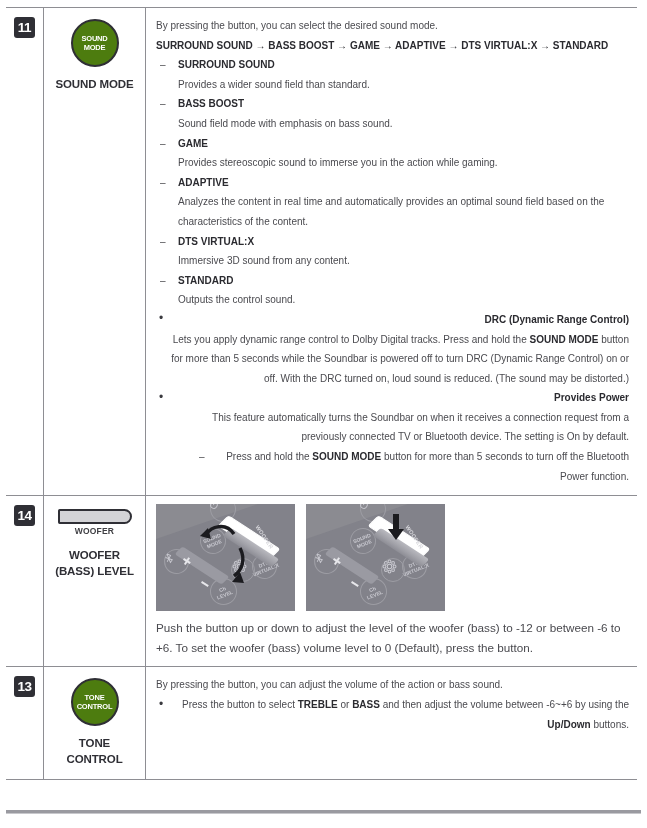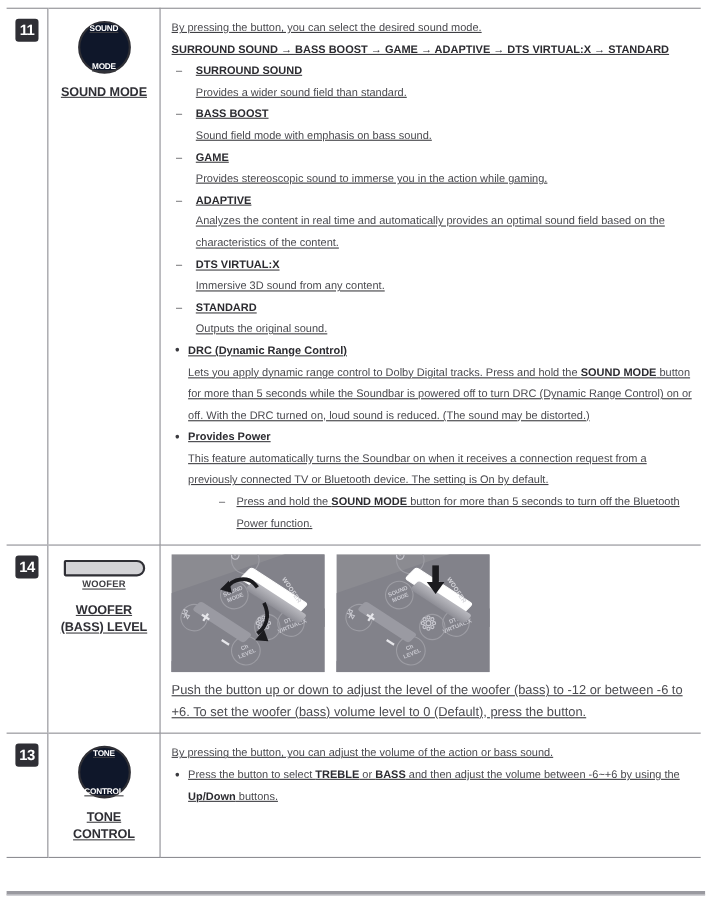--- a/index.html
+++ b/index.html
@@ -22,21 +22,20 @@
     height: 828px;
     box-sizing: border-box;
     overflow: hidden;
   }
 
   table.spec {
     border-collapse: collapse;
     table-layout: fixed;
     width: 631px;
     margin: 7px 0 0 6px;
-    text-decoration: underline;
   }
 
   table.spec tr { vertical-align: top; }
 
   td.c-num {
     width: 37px;
     border-top: 1px solid #8e8e93;
     border-bottom: 1px solid #8e8e93;
     padding: 9px 0 10px 0;
     text-align: center;
@@ -70,27 +69,27 @@
     letter-spacing: -0.5px;
     text-align: center;
     font-family: "Liberation Sans", sans-serif;
   }
 
   
   .round-btn {
     width: 48px;
     height: 48px;
     border-radius: 50%;
-    background: #0f172a;
+    background: #4d7c0f;
     border: 2.5px solid #2f2f35;
     margin: 2px auto 0 auto;
     display: flex;
     flex-direction: column;
     align-items: center;
-    justify-content: space-between;
+    justify-content: center;
     box-sizing: border-box;
   }
   .round-btn span {
     color: #ffffff;
     font-size: 7.5px;
     font-weight: bold;
     line-height: 9px;
     letter-spacing: -0.2px;
     text-align: center;
   }
@@ -143,20 +142,21 @@
     content: "\2013";
     position: absolute;
     left: 4px;
     top: 0;
     color: #4a4a4f;
   }
   ul.subdash > li::before { left: 6px; }
   ul.bullet > li {
     position: relative;
     padding-left: 15px;
+    text-align: right;
   }
   ul.bullet > li::before {
     content: "\2022";
     position: absolute;
     left: 3px;
     top: -0.5px;
     font-size: 12px;
     color: #3a3a3f;
   }
   .item-title { font-weight: bold; color: #2b2b30; }
@@ -292,21 +292,21 @@
             <li>
               <span class="item-title">ADAPTIVE</span><br>
               <span class="item-body">Analyzes the content in real time and automatically provides an optimal sound field based on the characteristics of the content.</span>
             </li>
             <li>
               <span class="item-title">DTS VIRTUAL:X</span><br>
               <span class="item-body">Immersive 3D sound from any content.</span>
             </li>
             <li>
               <span class="item-title">STANDARD</span><br>
-              <span class="item-body">Outputs the original sound.</span>
+              <span class="item-body">Outputs the control sound.</span>
             </li>
           </ul>
 
           <ul class="bullet">
             <li>
               <span class="item-title">DRC (Dynamic Range Control)</span><br>
               <span class="item-body">Lets you apply dynamic range control to Dolby Digital tracks. Press and hold the </span><b>SOUND MODE</b><span class="item-body"> button for more than 5 seconds while the Soundbar is powered off to turn DRC (Dynamic Range Control) on or off. With the DRC turned on, loud sound is reduced. (The sound may be distorted.)</span>
             </li>
             <li>
               <span class="item-title">Provides Power</span><br>

